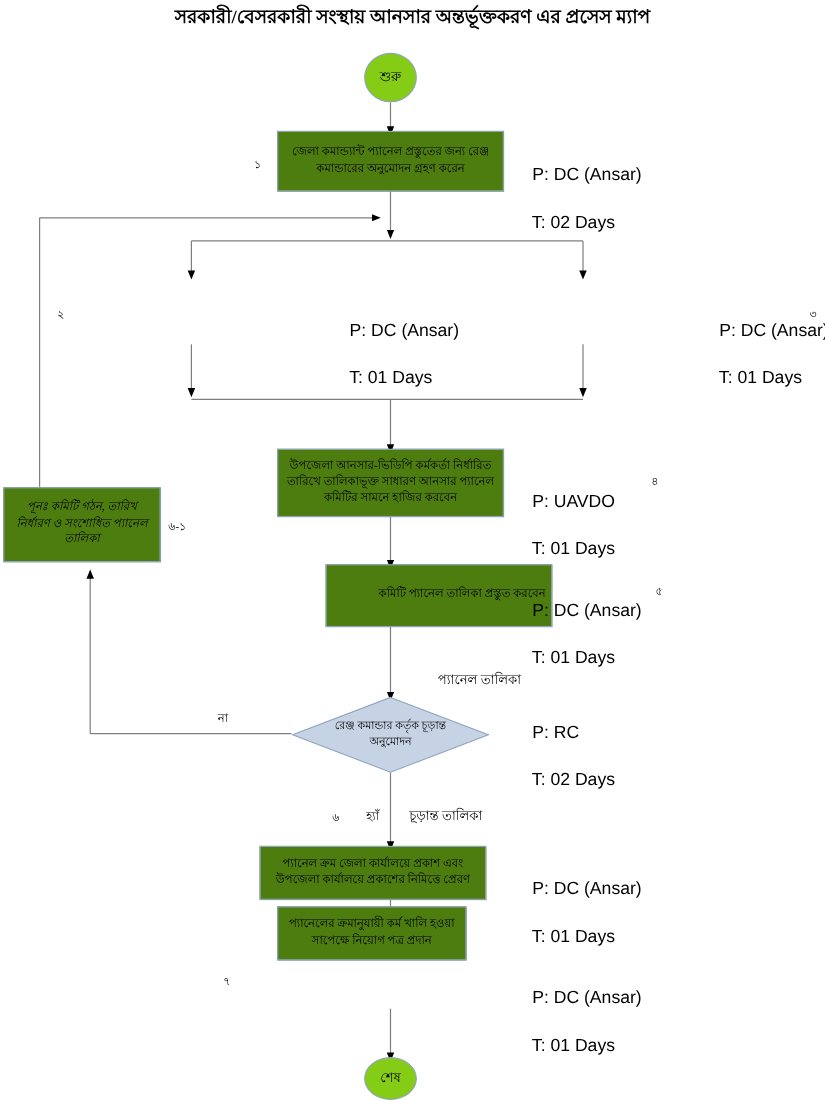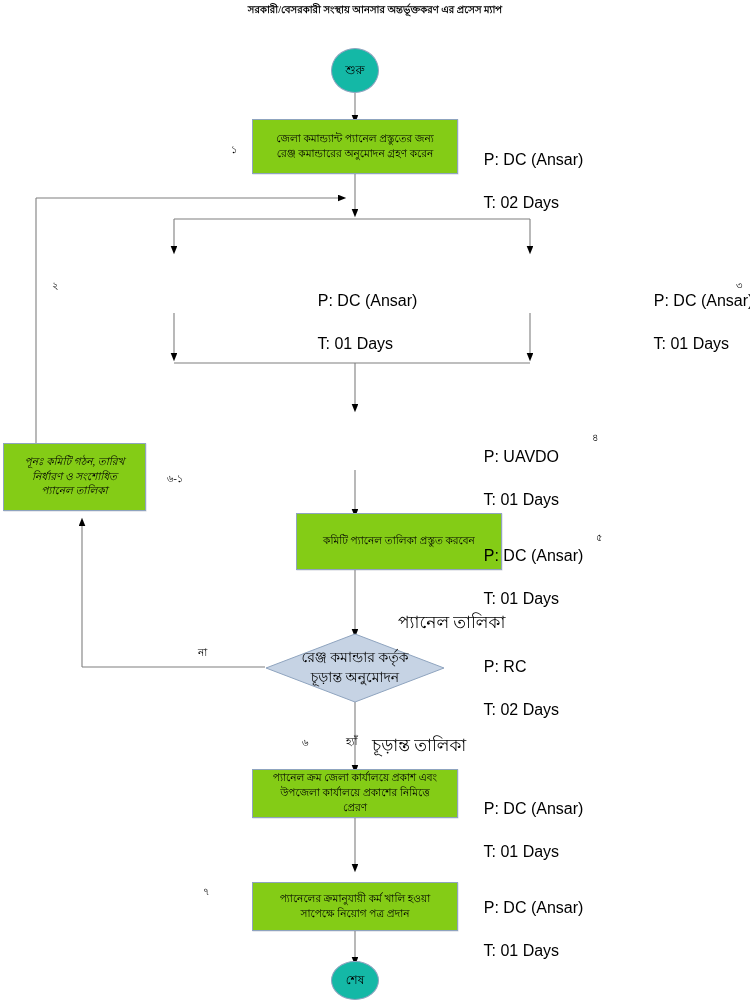--- a/index.html
+++ b/index.html
@@ -19,44 +19,44 @@
     position:absolute;
     left:0;top:0;
     width:750px;height:1000px;
     pointer-events:none;
   }
   .title{
     position:absolute;
     left:0; top:2px;
     width:750px;
     text-align:center;
-    font-size:10px;
+    font-size:17px;
     font-weight:bold;
     letter-spacing:0px;
     font-family:"Liberation Serif","DejaVu Serif",serif;
   }
   .node{
     position:absolute;
     box-sizing:border-box;
-    background:#84cc16;
+    background:#4d7c0f;
     border:1px solid #8fa4bf;
     display:flex;
     align-items:center;
-    justify-content:center;
+    justify-content:flex-end;
     text-align:center;
     font-size:10.5px;
     line-height:1.42;
-    padding:3px 18px;
+    padding:3px 5px;
     font-family:"Liberation Serif","DejaVu Serif",serif;
     box-shadow:0.5px 0.5px 0 rgba(120,130,150,0.35);
   }
   .terminator{
     position:absolute;
     box-sizing:border-box;
-    background:#14b8a6;
+    background:#84cc16;
     border:1px solid #8fa4bf;
     border-radius:50%;
     display:flex;
     align-items:center;
     justify-content:center;
     font-size:12px;
     font-family:"Liberation Serif","DejaVu Serif",serif;
   }
   .decision-wrap{
     position:absolute;
@@ -67,21 +67,21 @@
     width:100%;height:100%;
   }
   .decision-text{
     position:absolute;
     left:12%;top:0;
     width:76%;height:100%;
     display:flex;
     align-items:center;
     justify-content:center;
     text-align:center;
-    font-size:14px;
+    font-size:10px;
     line-height:1.4;
     font-family:"Liberation Serif","DejaVu Serif",serif;
   }
   .meta{
     position:absolute;
     font-size:16px;
     line-height:1.35;
     white-space:pre;
     font-family:"Liberation Sans","DejaVu Sans",sans-serif;
   }
@@ -90,21 +90,21 @@
     font-size:10px;
     font-family:"Liberation Serif","DejaVu Serif",serif;
   }
   .edge-label{
     position:absolute;
     font-size:10.5px;
     font-family:"Liberation Serif","DejaVu Serif",serif;
   }
   .flow-label{
     position:absolute;
-    font-size:17px;
+    font-size:12px;
     font-family:"Liberation Serif","DejaVu Serif",serif;
   }
 </style>
 </head>
 <body>
 
 <div id="page">
 
   <div class="title">সরকারী/বেসরকারী সংস্থায় আনসার অন্তর্ভূক্তকরণ এর প্রসেস ম্যাপ</div>
 
@@ -174,66 +174,69 @@
     <span>T: 01 Days</span>
   </div>
   <div class="step-num" style="left:52px; top:278px;">২</div>
 
   <div class="meta" style="left:636px; top:268px;">
     <span>P: DC (Ansar)</span><br>
     <span>T: 01 Days</span>
   </div>
   <div class="step-num" style="left:736px; top:278px;">৩</div>
 
+  <div class="node" style="left:252px; top:408px; width:206px; height:62px;">
+    <span>উপজেলা আনসার-ভিডিপি কর্মকর্তা নির্ধারিত তারিখে তালিকাভূক্ত সাধারণ আনসার প্যানেল কমিটির সামনে হাজির করবেন</span>
+  </div>
   <div class="meta" style="left:466px; top:424px;">
     <span>P: UAVDO</span><br>
     <span>T: 01 Days</span>
   </div>
   <div class="step-num" style="left:592px; top:430px;">৪</div>
 
   <div class="node" style="left:252px; top:513px; width:206px; height:57px;margin-left:44px;">
     <span>কমিটি প্যানেল তালিকা প্রস্তুত করবেন</span>
   </div>
   <div class="meta" style="left:466px; top:523px;">
     <span>P: DC (Ansar)</span><br>
     <span>T: 01 Days</span>
   </div>
   <div class="step-num" style="left:596px; top:530px;">৫</div>
 
   <div class="node" style="left:3px; top:443px; width:143px; height:68px;font-style:italic;">
     <span>পূনঃ  কমিটি গঠন, তারিখ নির্ধারণ ও সংশোধিত প্যানেল তালিকা</span>
   </div>
-  <div class="step-num" style="left:167px; top:471px;">৬-১</div>
+  <div class="step-num" style="left:153px; top:471px;">৬-১</div>
 
   <div class="decision-wrap" style="left:265px; top:633px; width:180px; height:70px;">
     <svg class="decision-shape" viewBox="0 0 180 70" xmlns="http://www.w3.org/2000/svg">
       <polygon points="90,1 179,35 90,69 1,35" fill="#c6d3e4" stroke="#8fa4bf" stroke-width="1"></polygon>
     </svg>
     <div class="decision-text">রেঞ্জ কমান্ডার কর্তৃক চূড়ান্ত অনুমোদন</div>
   </div>
   <div class="meta" style="left:466px; top:634px;">
     <span>P: RC</span><br>
     <span>T: 02 Days</span>
   </div>
   <div class="step-num" style="left:302px; top:735px;">৬</div>
 
   <div class="edge-label" style="left:198px; top:645px;">না</div>
-  <div class="edge-label" style="left:333px; top:734px;margin-left:13px;">হ্যাঁ</div>
+  <div class="edge-label" style="left:333px; top:734px;">হ্যাঁ</div>
   <div class="flow-label" style="left:398px; top:609px;">প্যানেল তালিকা</div>
   <div class="flow-label" style="left:372px; top:732px;">চূড়ান্ত তালিকা</div>
 
-  <div class="node" style="left:252px; top:769px; width:206px; height:49px;">
+  <div class="node" style="left:236px; top:769px; width:206px; height:49px;">
     <span>প্যানেল ক্রম জেলা কার্যালয়ে প্রকাশ এবং উপজেলা কার্যালয়ে প্রকাশের নিমিত্তে প্রেরণ</span>
   </div>
   <div class="meta" style="left:466px; top:776px;">
     <span>P: DC (Ansar)</span><br>
     <span>T: 01 Days</span>
   </div>
 
-  <div class="node" style="left:252px; top:882px; width:206px; height:49px;">
+  <div class="node" style="left:252px; top:824px; width:172px; height:49px;">
     <span>প্যানেলের ক্রমানুযায়ী কর্ম খালি হওয়া সাপেক্ষে নিয়োগ পত্র প্রদান</span>
   </div>
   <div class="meta" style="left:466px; top:875px;">
     <span>P: DC (Ansar)</span><br>
     <span>T: 01 Days</span>
   </div>
   <div class="step-num" style="left:203px; top:884px;">৭</div>
 
 </div>
 

